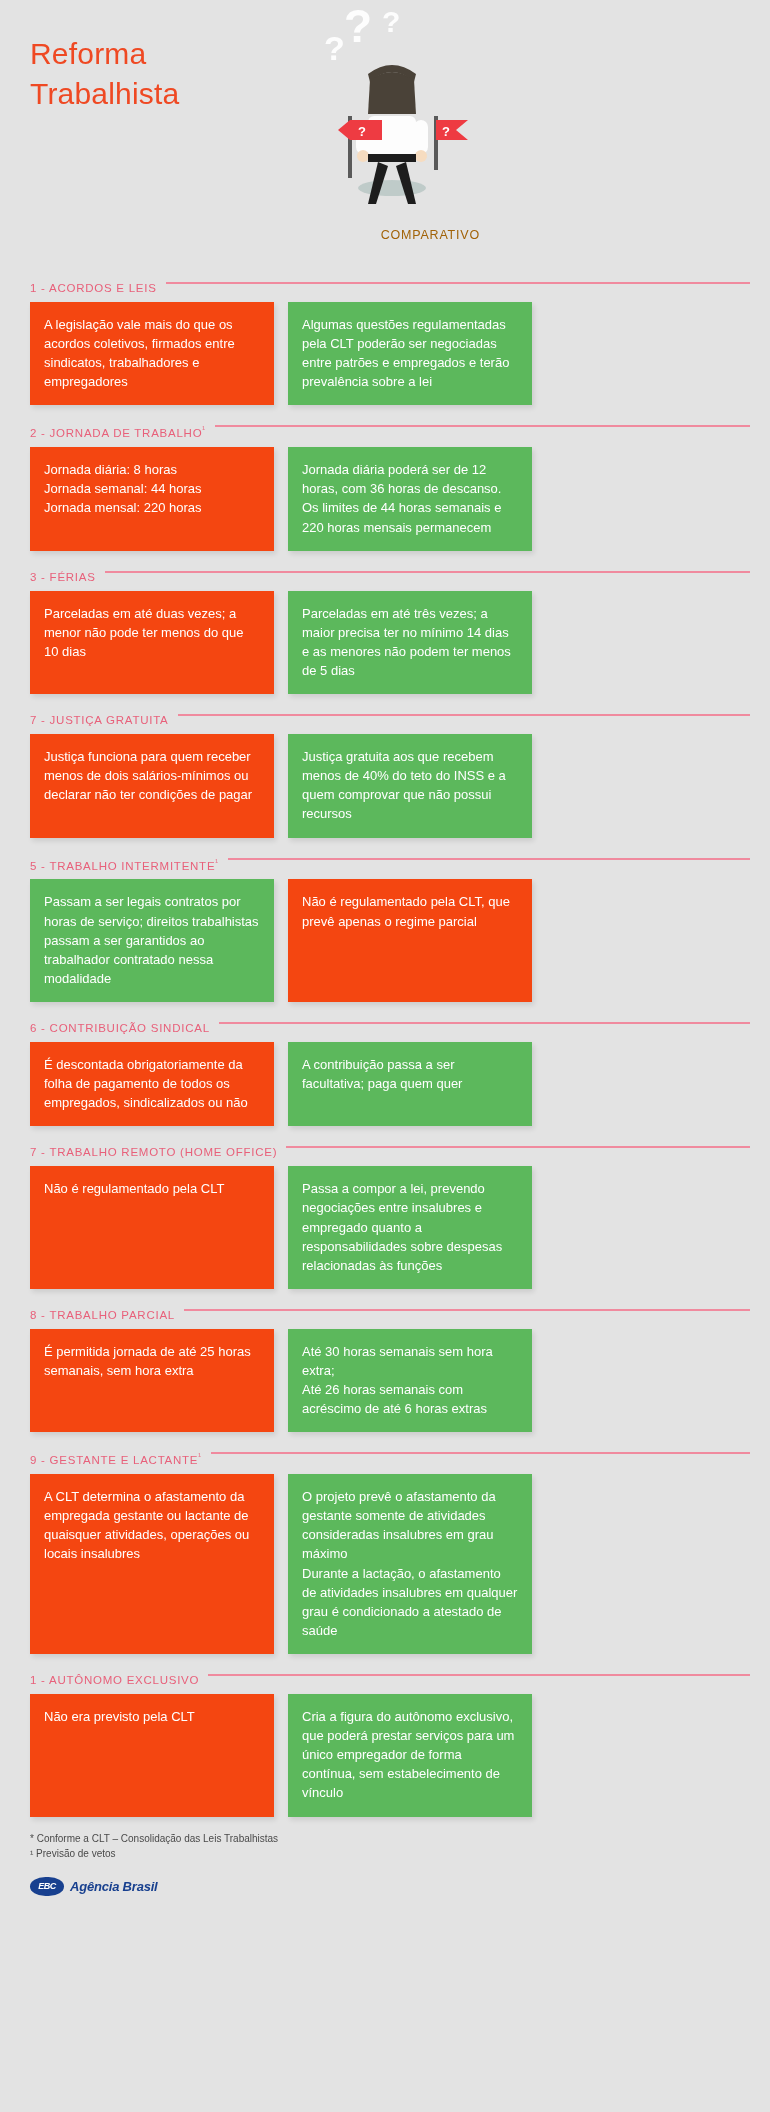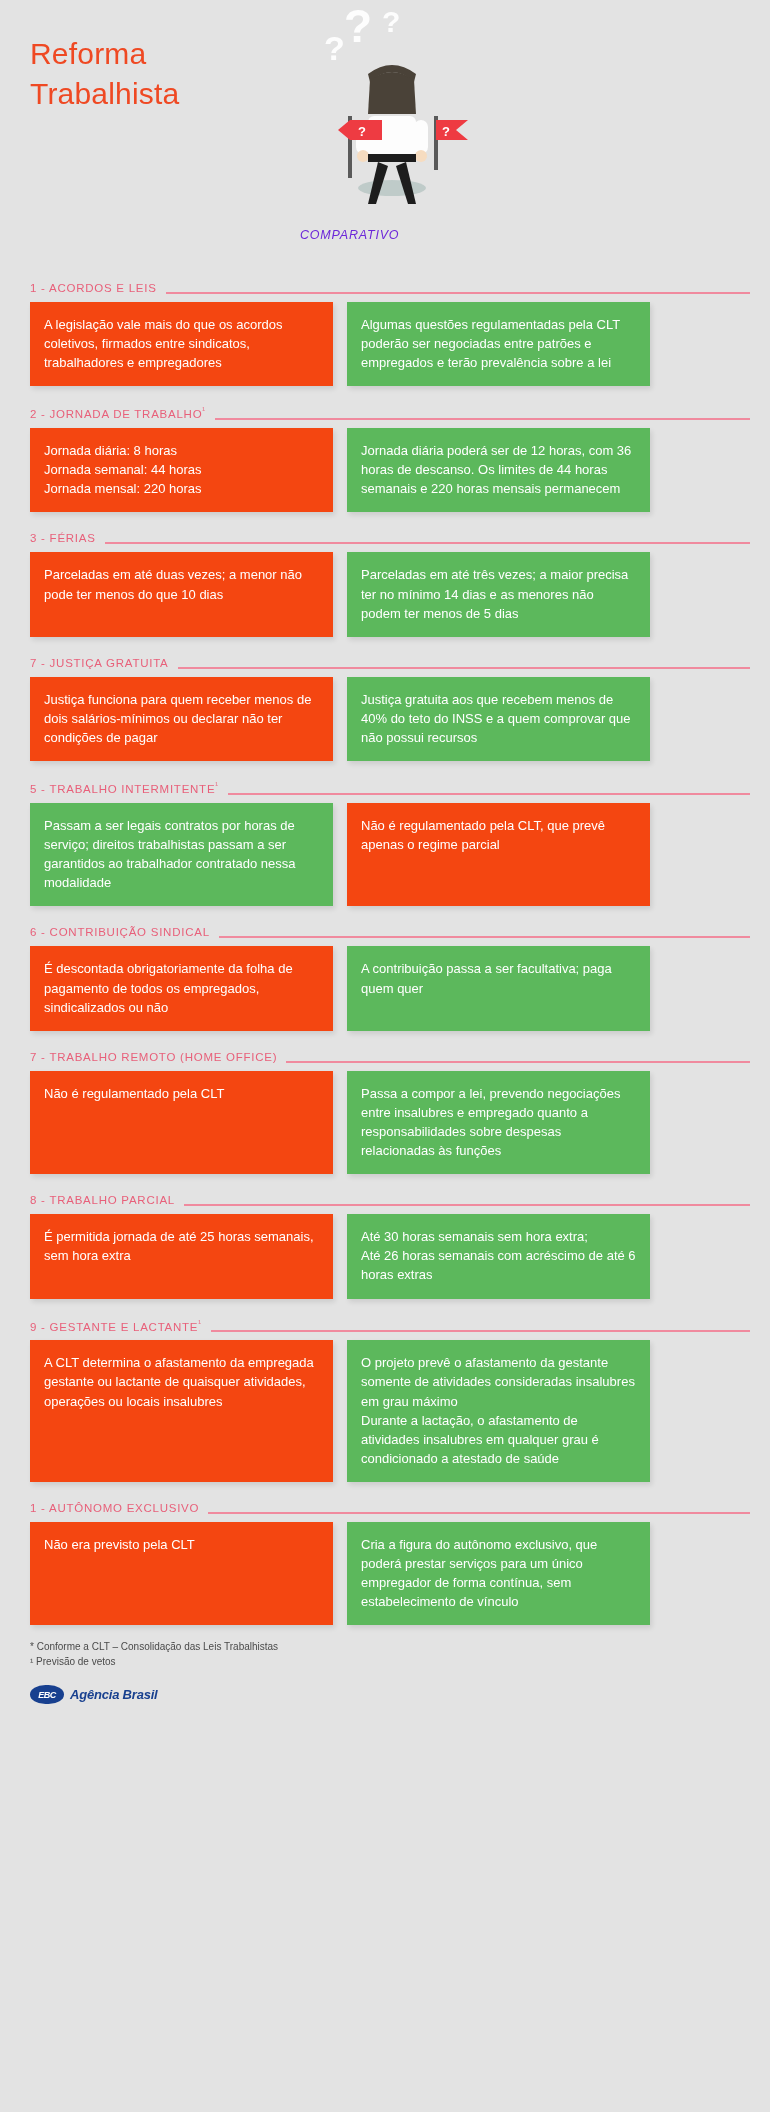--- a/index.html
+++ b/index.html
@@ -38,25 +38,24 @@
     top: 8px;
     width: 180px;
     height: 215px;
   }
   .illo svg { display: block; }
   .comparativo {
     position: absolute;
     left: 300px;
     top: 228px;
     width: 180px;
-    text-align: left;
-    color: #6d28d9;
+    text-align: right;
+    color: #a16207;
     font-size: 12.5px;
     letter-spacing: .8px;
-    font-style: italic;
   }
 
   
   .colbar {
     height: 40px;
     background: #6e6e6e;
     display: flex;
     align-items: center;
   }
   .colbar .cell {
@@ -68,42 +67,42 @@
   .colbar .cell.left  { width: 360px; padding-left: 30px; }
   .colbar .cell.right { flex: 1; padding-left: 12px; }
 
   
   .sections { padding: 0 20px 0 30px; }
 
   .section { margin-top: 20px; }
 
   .sec-head {
     display: flex;
-    align-items: flex-end;
+    align-items: flex-start;
     gap: 9px;
     margin-bottom: 8px;
   }
   .sec-title {
     color: #e8607a;
     font-size: 11.5px;
     font-weight: 400;
     letter-spacing: .75px;
     white-space: nowrap;
   }
   .sec-title sup { font-size: 8px; vertical-align: super; }
   .sec-rule {
     flex: 1;
     height: 2px;
     background: #f08a9e;
   }
 
   .cards { display: flex; gap: 14px; align-items: stretch; }
 
   .card {
-    width: 303px;
+    width: 244px;
     min-height: 60px;
     padding: 13px 14px 14px 14px;
     color: #ffffff;
     font-size: 13px;
     line-height: 1.47;
     box-shadow: 2px 3px 5px rgba(0,0,0,.10);
   }
   .card.now      { background: #f44611; }
   .card.proposal { background: #5cb85c; }
   .card p { margin: 0; }

